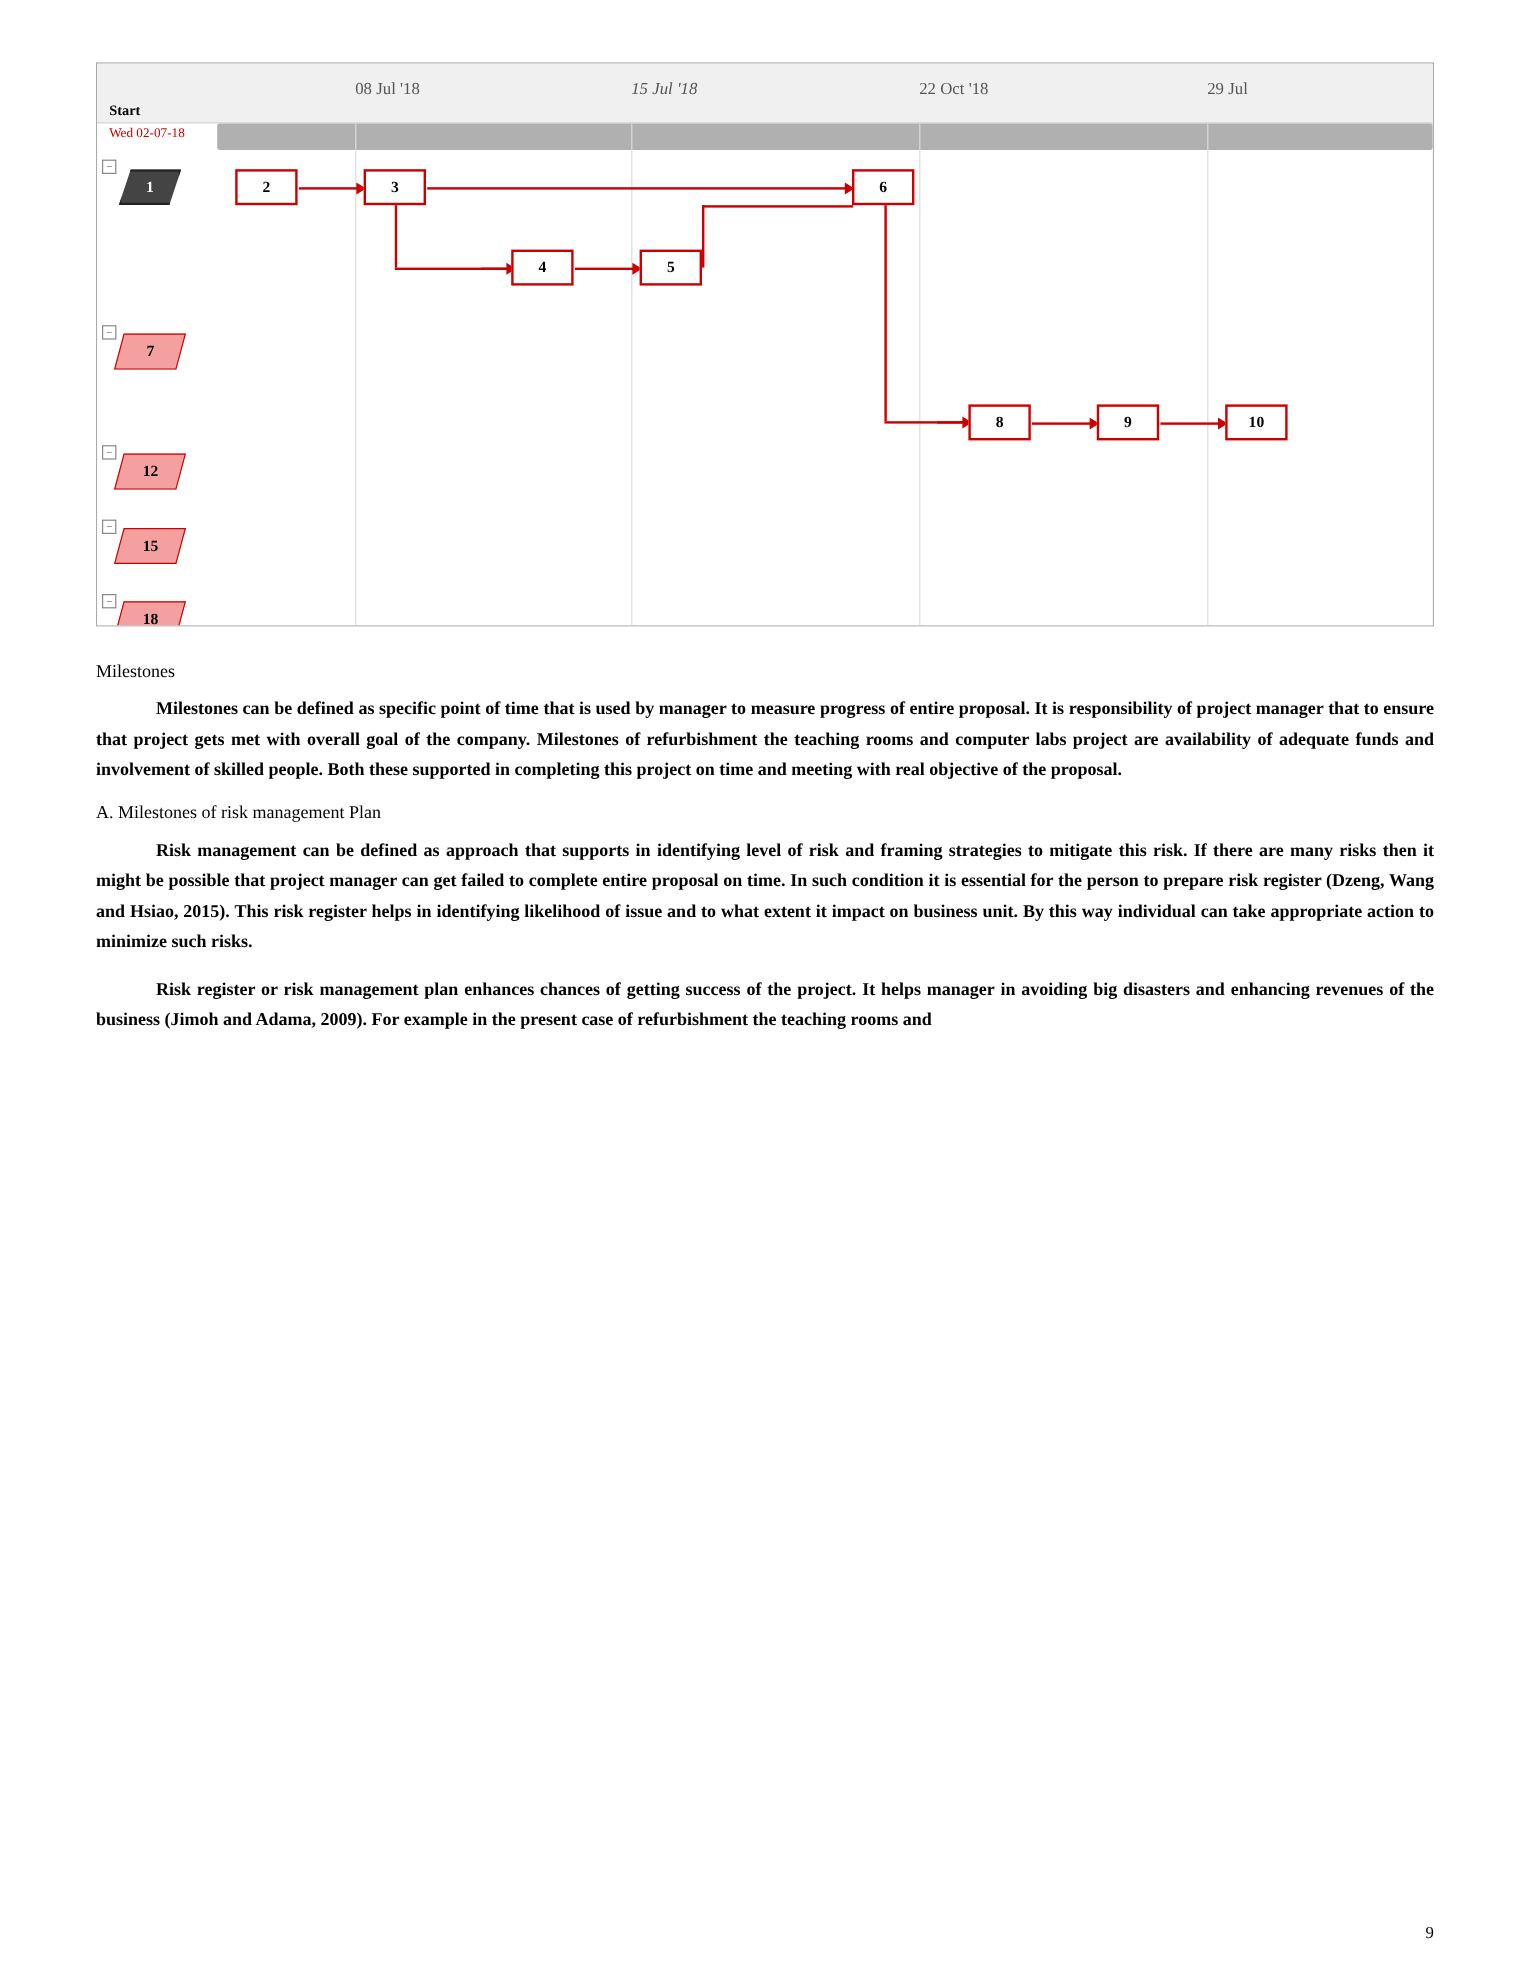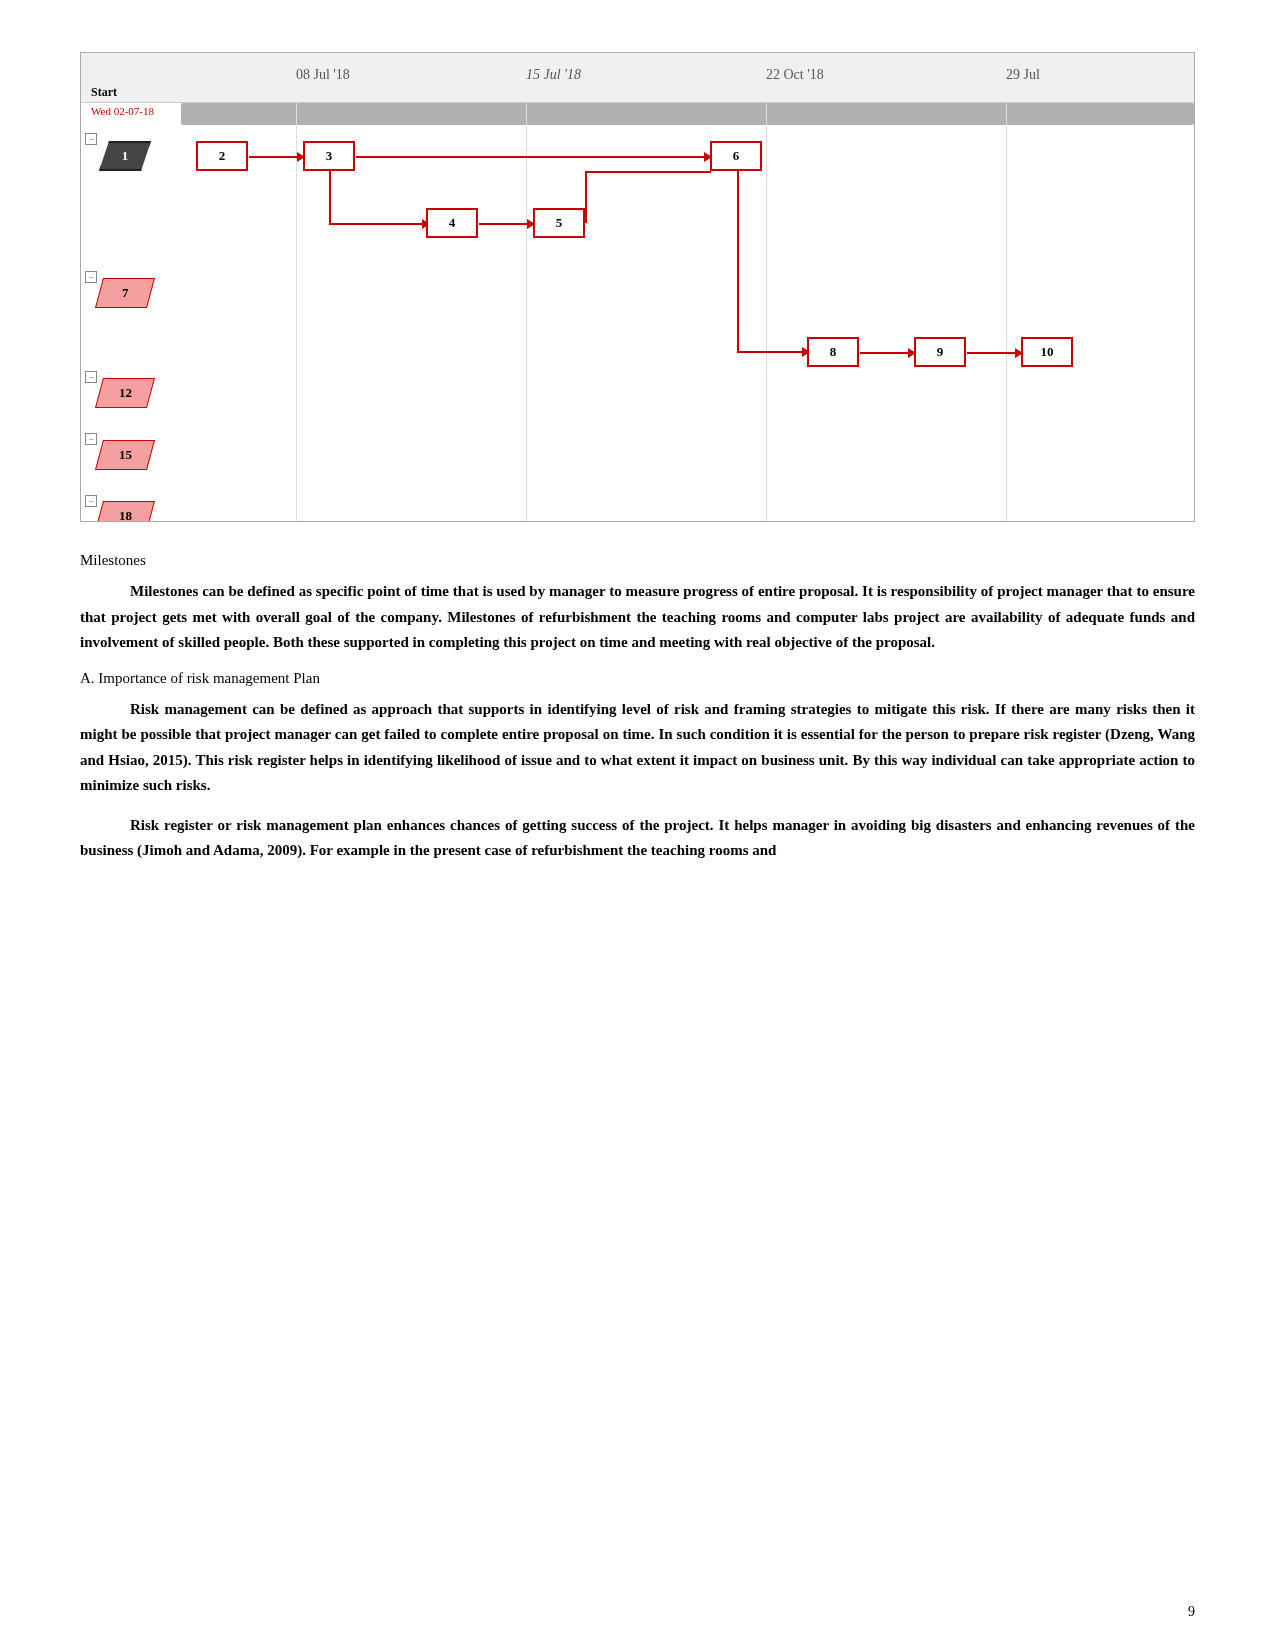--- a/index.html
+++ b/index.html
@@ -323,21 +323,21 @@
 
   <div class="content-area">
 
     <div>
       <span class="section-heading">Milestones</span>
       <p class="para para-indent">Milestones can be defined as specific point of time that is used by manager to measure progress of entire proposal. It is responsibility of project manager that to ensure that project gets met with overall goal of the company. Milestones of refurbishment the teaching rooms and computer labs project are availability of adequate funds and involvement of skilled people. Both these supported in completing this project on time and meeting with real objective of the proposal.</p>
     </div>
 
     <div>
       <div>
-        <span class="section-heading">A. Importance of risk management Plan</span>
+        <span class="section-heading">A. Milestones of risk management Plan</span>
       </div>
       <p class="para para-indent">Risk management can be defined as approach that supports in identifying level of risk and framing strategies to mitigate this risk. If there are many risks then it might be possible that project manager can get failed to complete entire proposal on time. In such condition it is essential for the person to prepare risk register (Dzeng, Wang and Hsiao, 2015). This risk register helps in identifying likelihood of issue and to what extent it impact on business unit. By this way individual can take appropriate action to minimize such risks.</p>
       <p class="para para-indent">Risk register or risk management plan enhances chances of getting success of the project. It helps manager in avoiding big disasters and enhancing revenues of the business (Jimoh and Adama, 2009). For example in the present case of refurbishment the teaching rooms and</p>
     </div>
 
   </div>
 
   <div class="page-number">9</div>
 
 </div>

